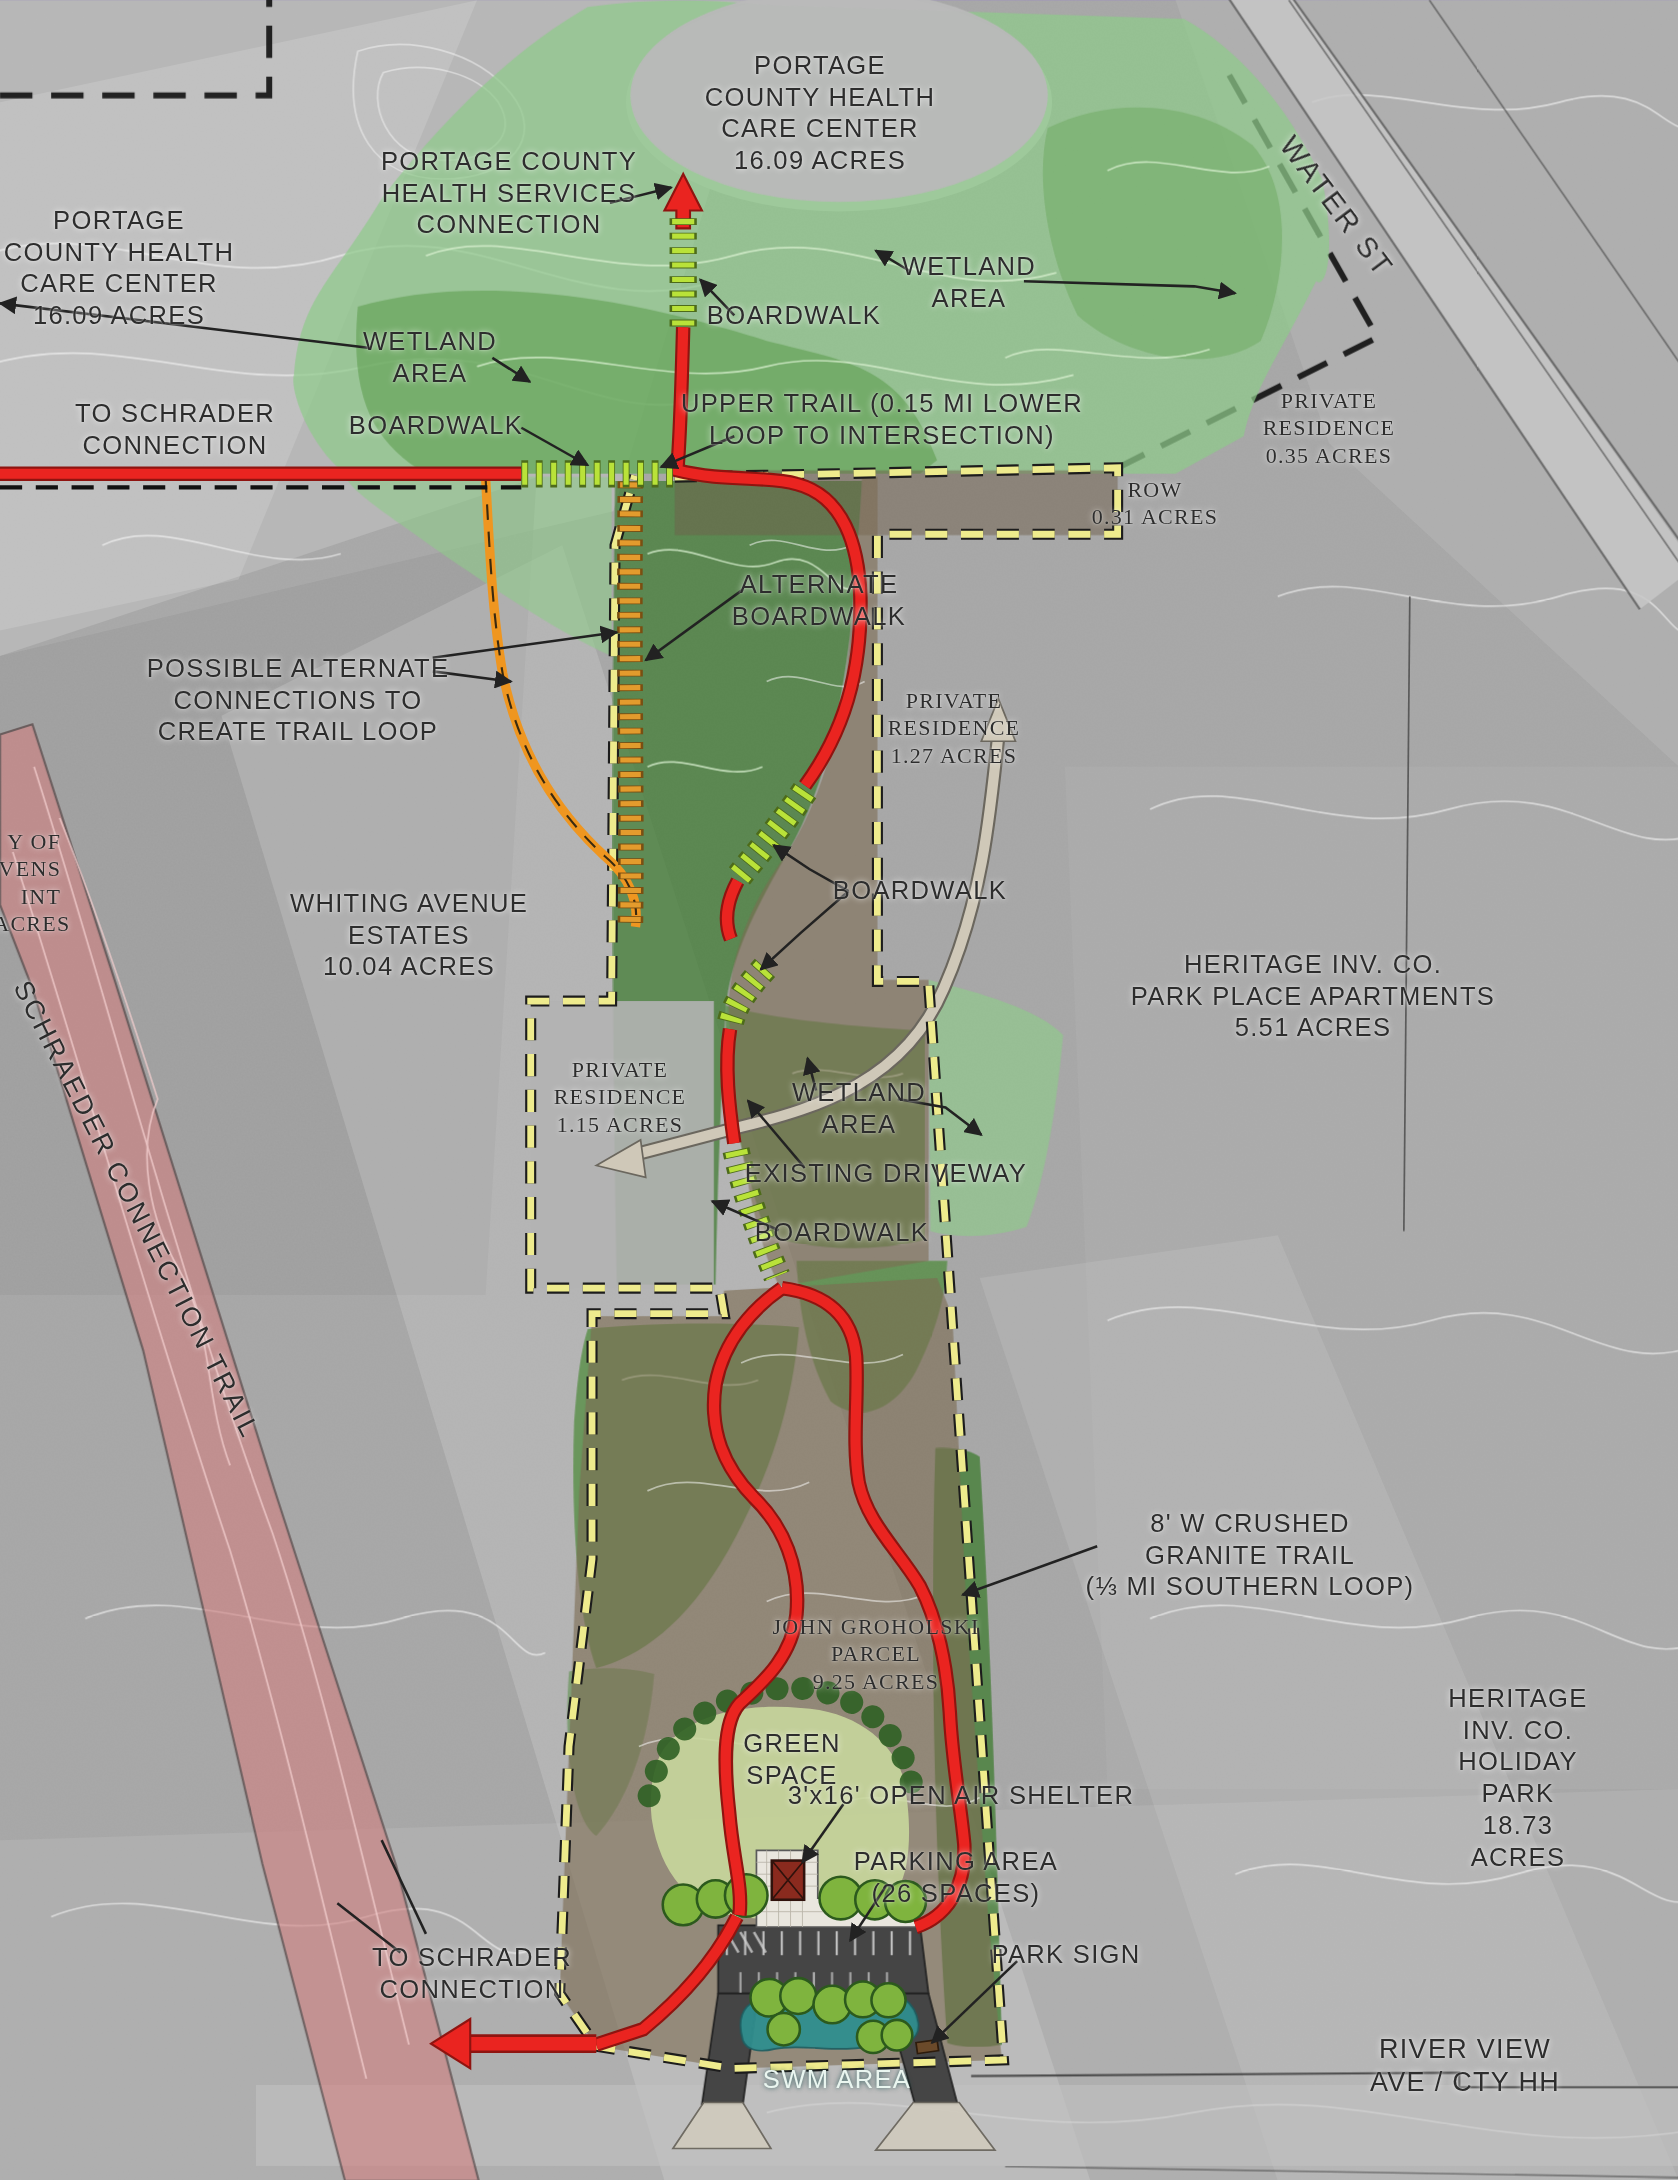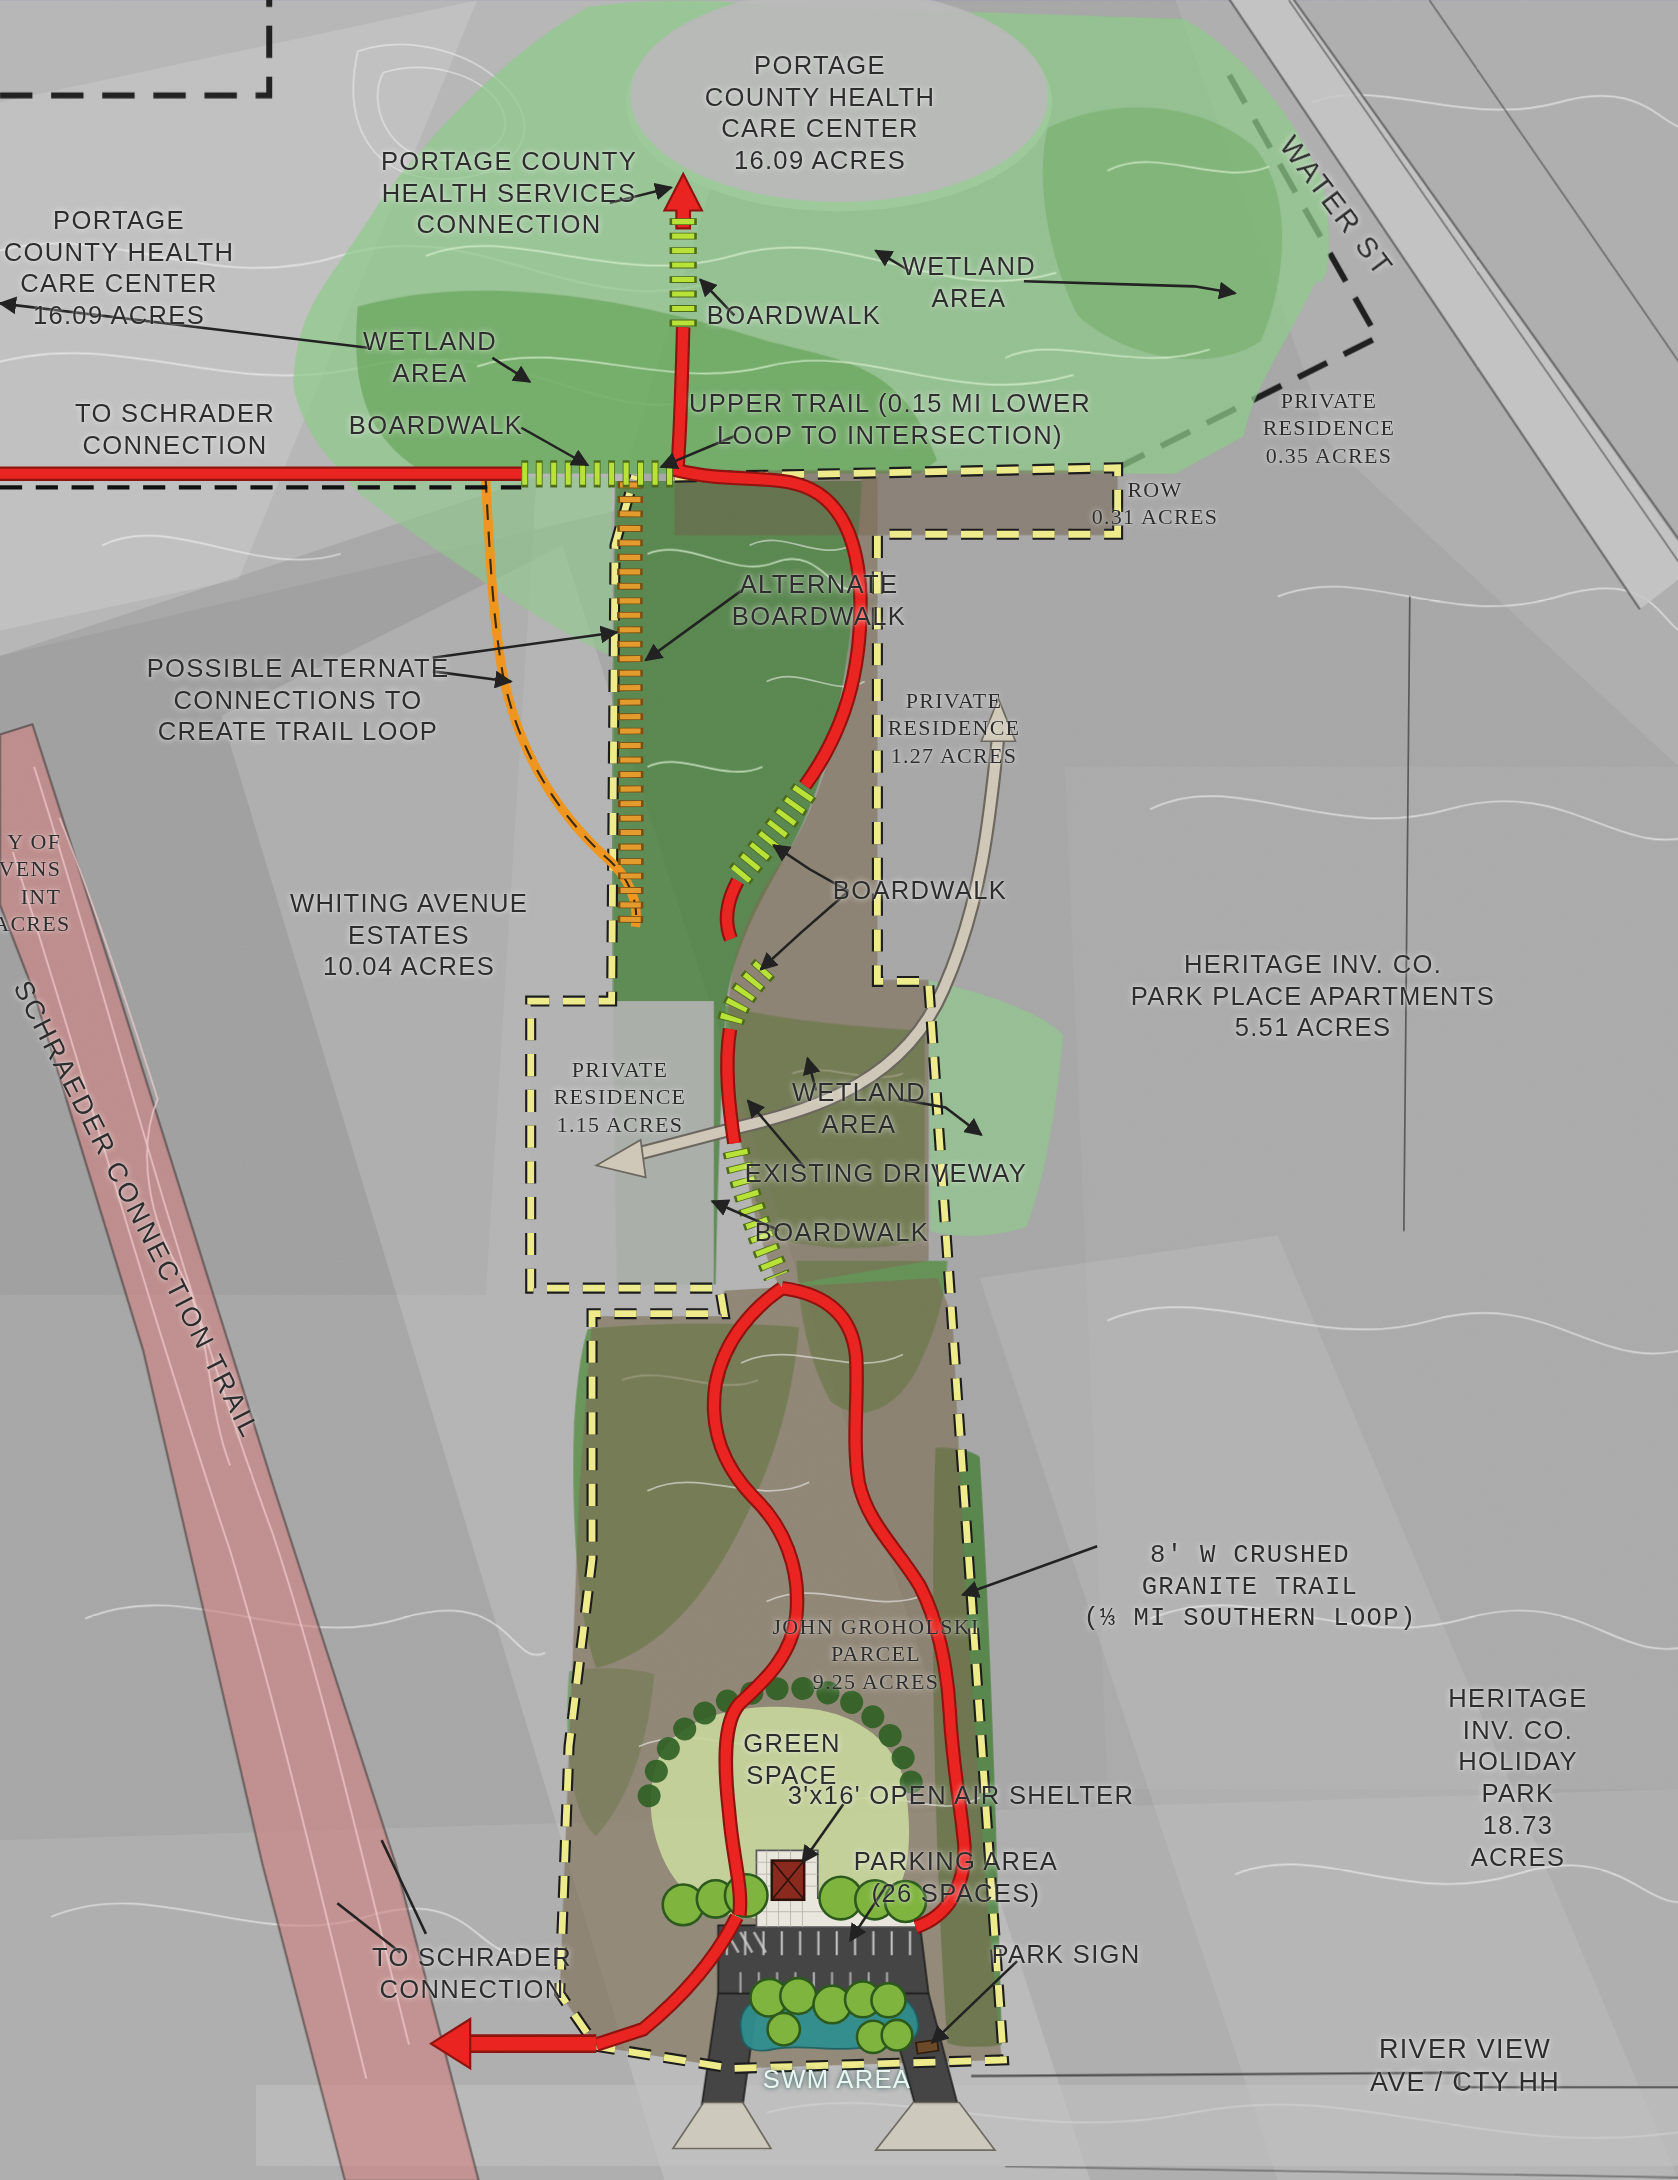--- a/index.html
+++ b/index.html
@@ -291,21 +291,21 @@
 CARE CENTER
 16.09 ACRES</div>
   <div class="lbl" style="left:969px;top:283px;">WETLAND
 AREA</div>
   <div class="lbl" style="left:794px;top:316px;">BOARDWALK</div>
   <div class="lbl" style="left:175px;top:430px;">TO SCHRADER
 CONNECTION</div>
   <div class="lbl" style="left:430px;top:358px;">WETLAND
 AREA</div>
   <div class="lbl" style="left:436px;top:426px;">BOARDWALK</div>
-  <div class="lbl" style="left:882px;top:420px;margin-left:8px;">UPPER TRAIL (0.15 MI LOWER
+  <div class="lbl" style="left:882px;top:420px;">UPPER TRAIL (0.15 MI LOWER
 LOOP TO INTERSECTION)</div>
   <div class="lbl sm" style="left:1155px;top:503px;">ROW
 0.31 ACRES</div>
   <div class="lbl sm" style="left:1329px;top:428px;">PRIVATE
 RESIDENCE
 0.35 ACRES</div>
   <div class="lbl rot" style="left:1336px;top:207px;transform:translate(-50%,-50%) rotate(53deg);font-size:29px;letter-spacing:2.6px;">WATER ST</div>
   <div class="lbl" style="left:811px;top:601px;margin-left:8px;">ALTERNATE
 BOARDWALK</div>
   <div class="lbl" style="left:298px;top:669px;margin-top:32px;">POSSIBLE ALTERNATE
@@ -321,21 +321,21 @@
 PARK PLACE APARTMENTS
 5.51 ACRES</div>
   <div class="lbl sm" style="left:620px;top:1097px;">PRIVATE
 RESIDENCE
 1.15 ACRES</div>
   <div class="lbl" style="left:859px;top:1109px;">WETLAND
 AREA</div>
   <div class="lbl" style="left:886px;top:1174px;">EXISTING DRIVEWAY</div>
   <div class="lbl" style="left:920px;top:891px;">BOARDWALK</div>
   <div class="lbl" style="left:842px;top:1233px;">BOARDWALK</div>
-  <div class="lbl" style="left:1250px;top:1588px;font-family:Liberation Mono, monospace;">8' W CRUSHED
+  <div class="lbl" style="left:1250px;top:1556px;">8' W CRUSHED
 GRANITE TRAIL
 (⅓ MI SOUTHERN LOOP)</div>
   <div class="lbl sm" style="left:876px;top:1654px;">JOHN GROHOLSKI
 PARCEL
 9.25 ACRES</div>
   <div class="lbl" style="left:792px;top:1760px;">GREEN
 SPACE</div>
   <div class="lbl" style="left:961px;top:1796px;">3'x16' OPEN AIR SHELTER</div>
   <div class="lbl" style="left:956px;top:1878px;">PARKING AREA
 (26 SPACES)</div>

